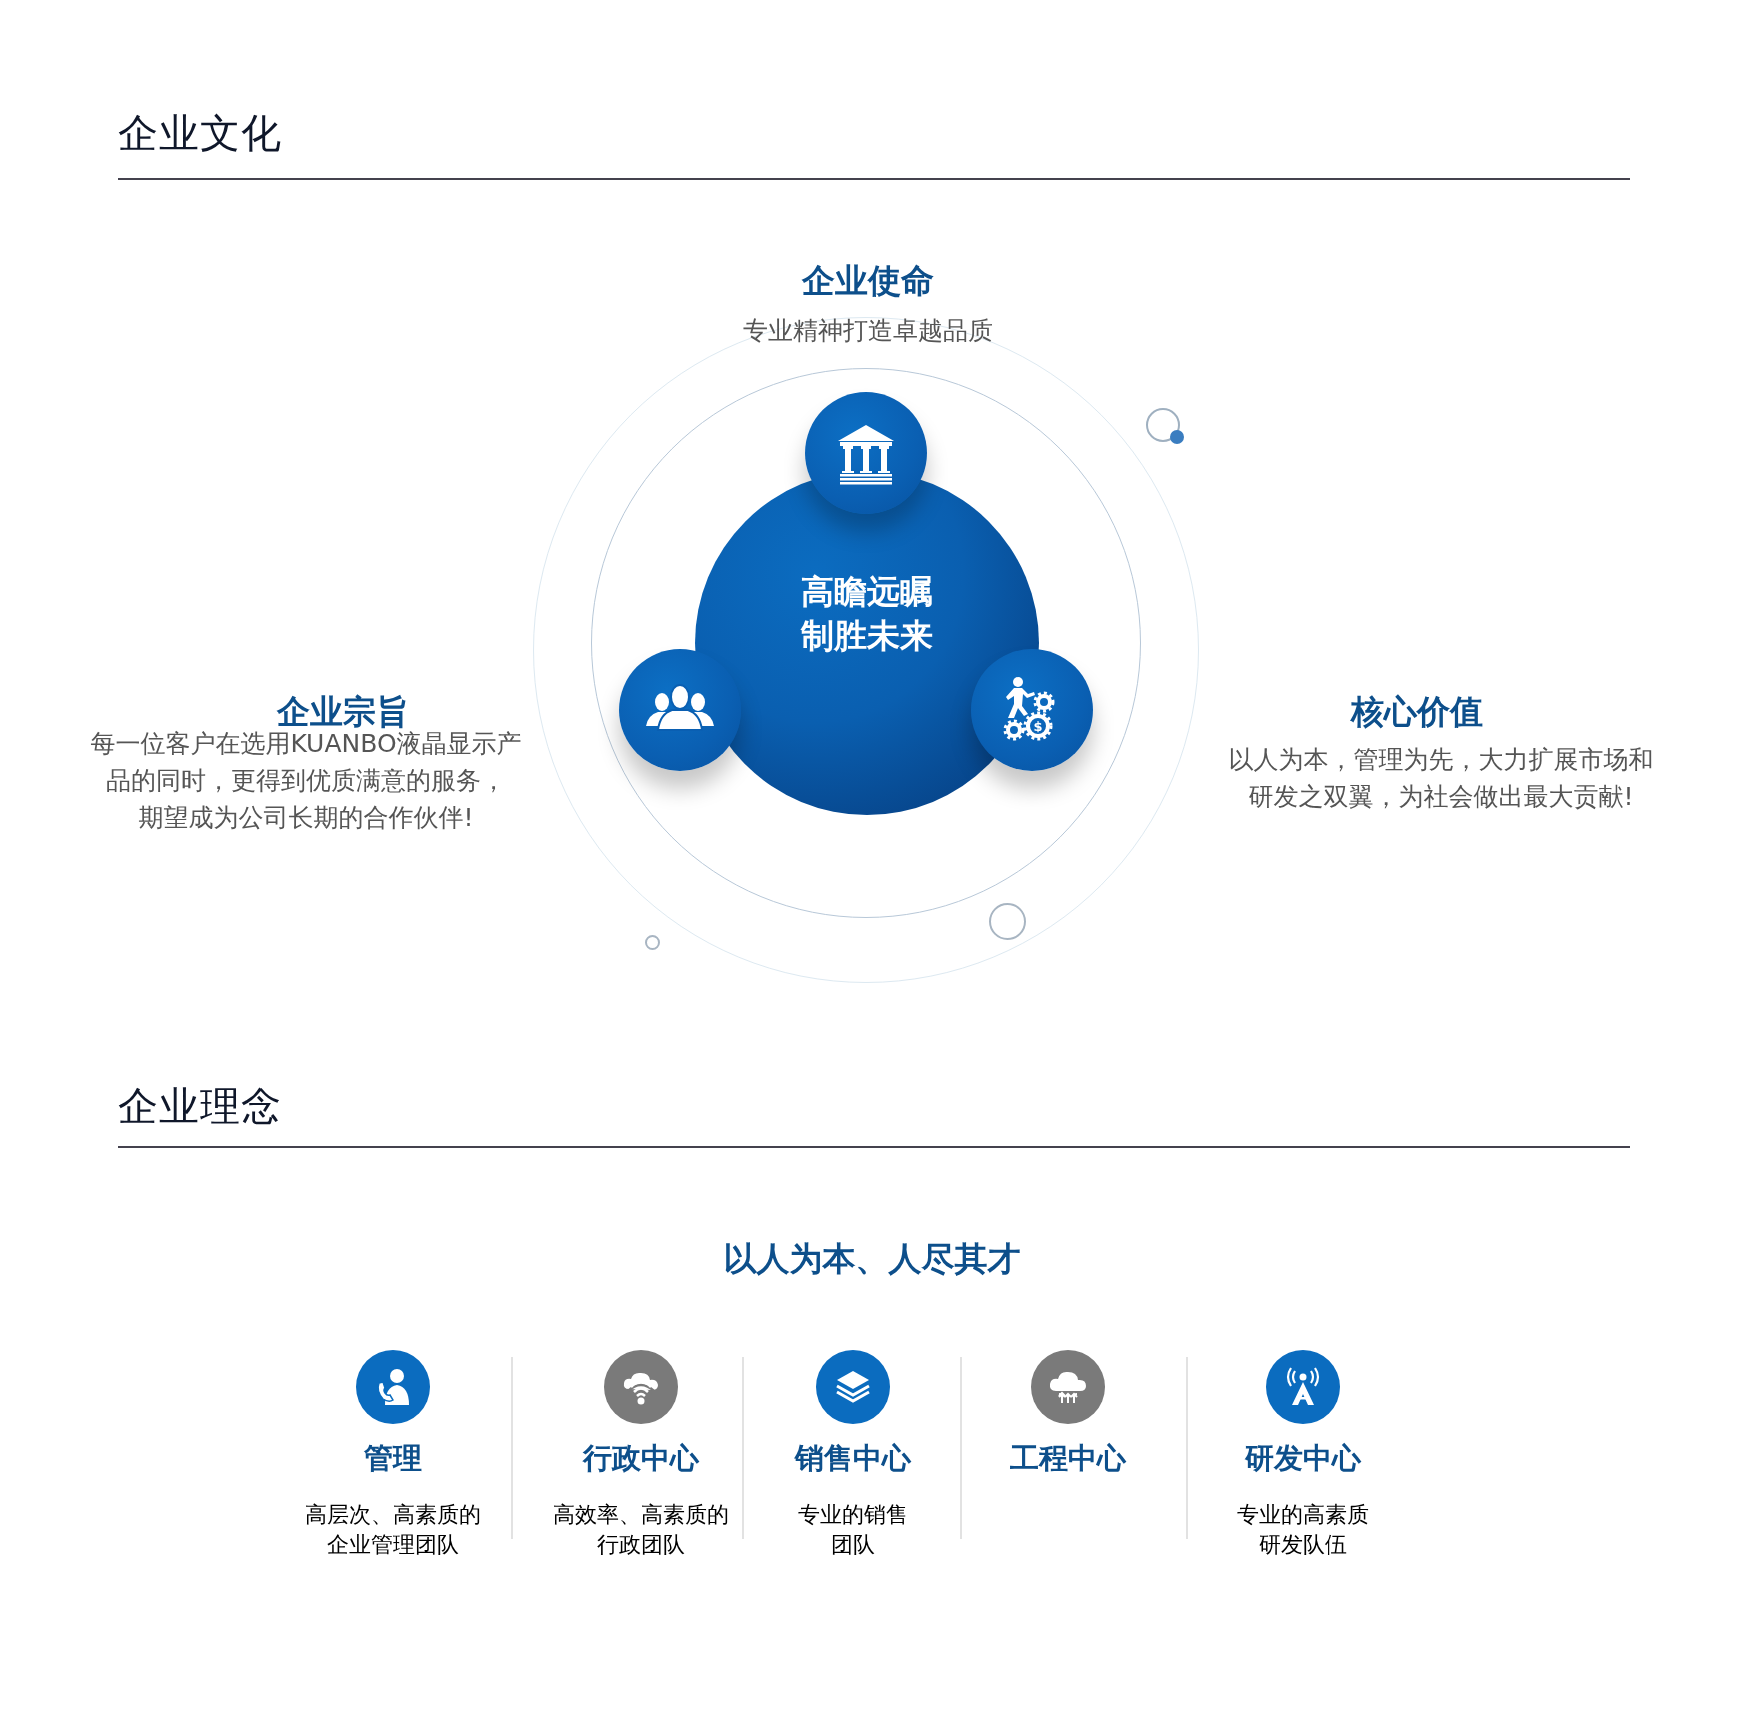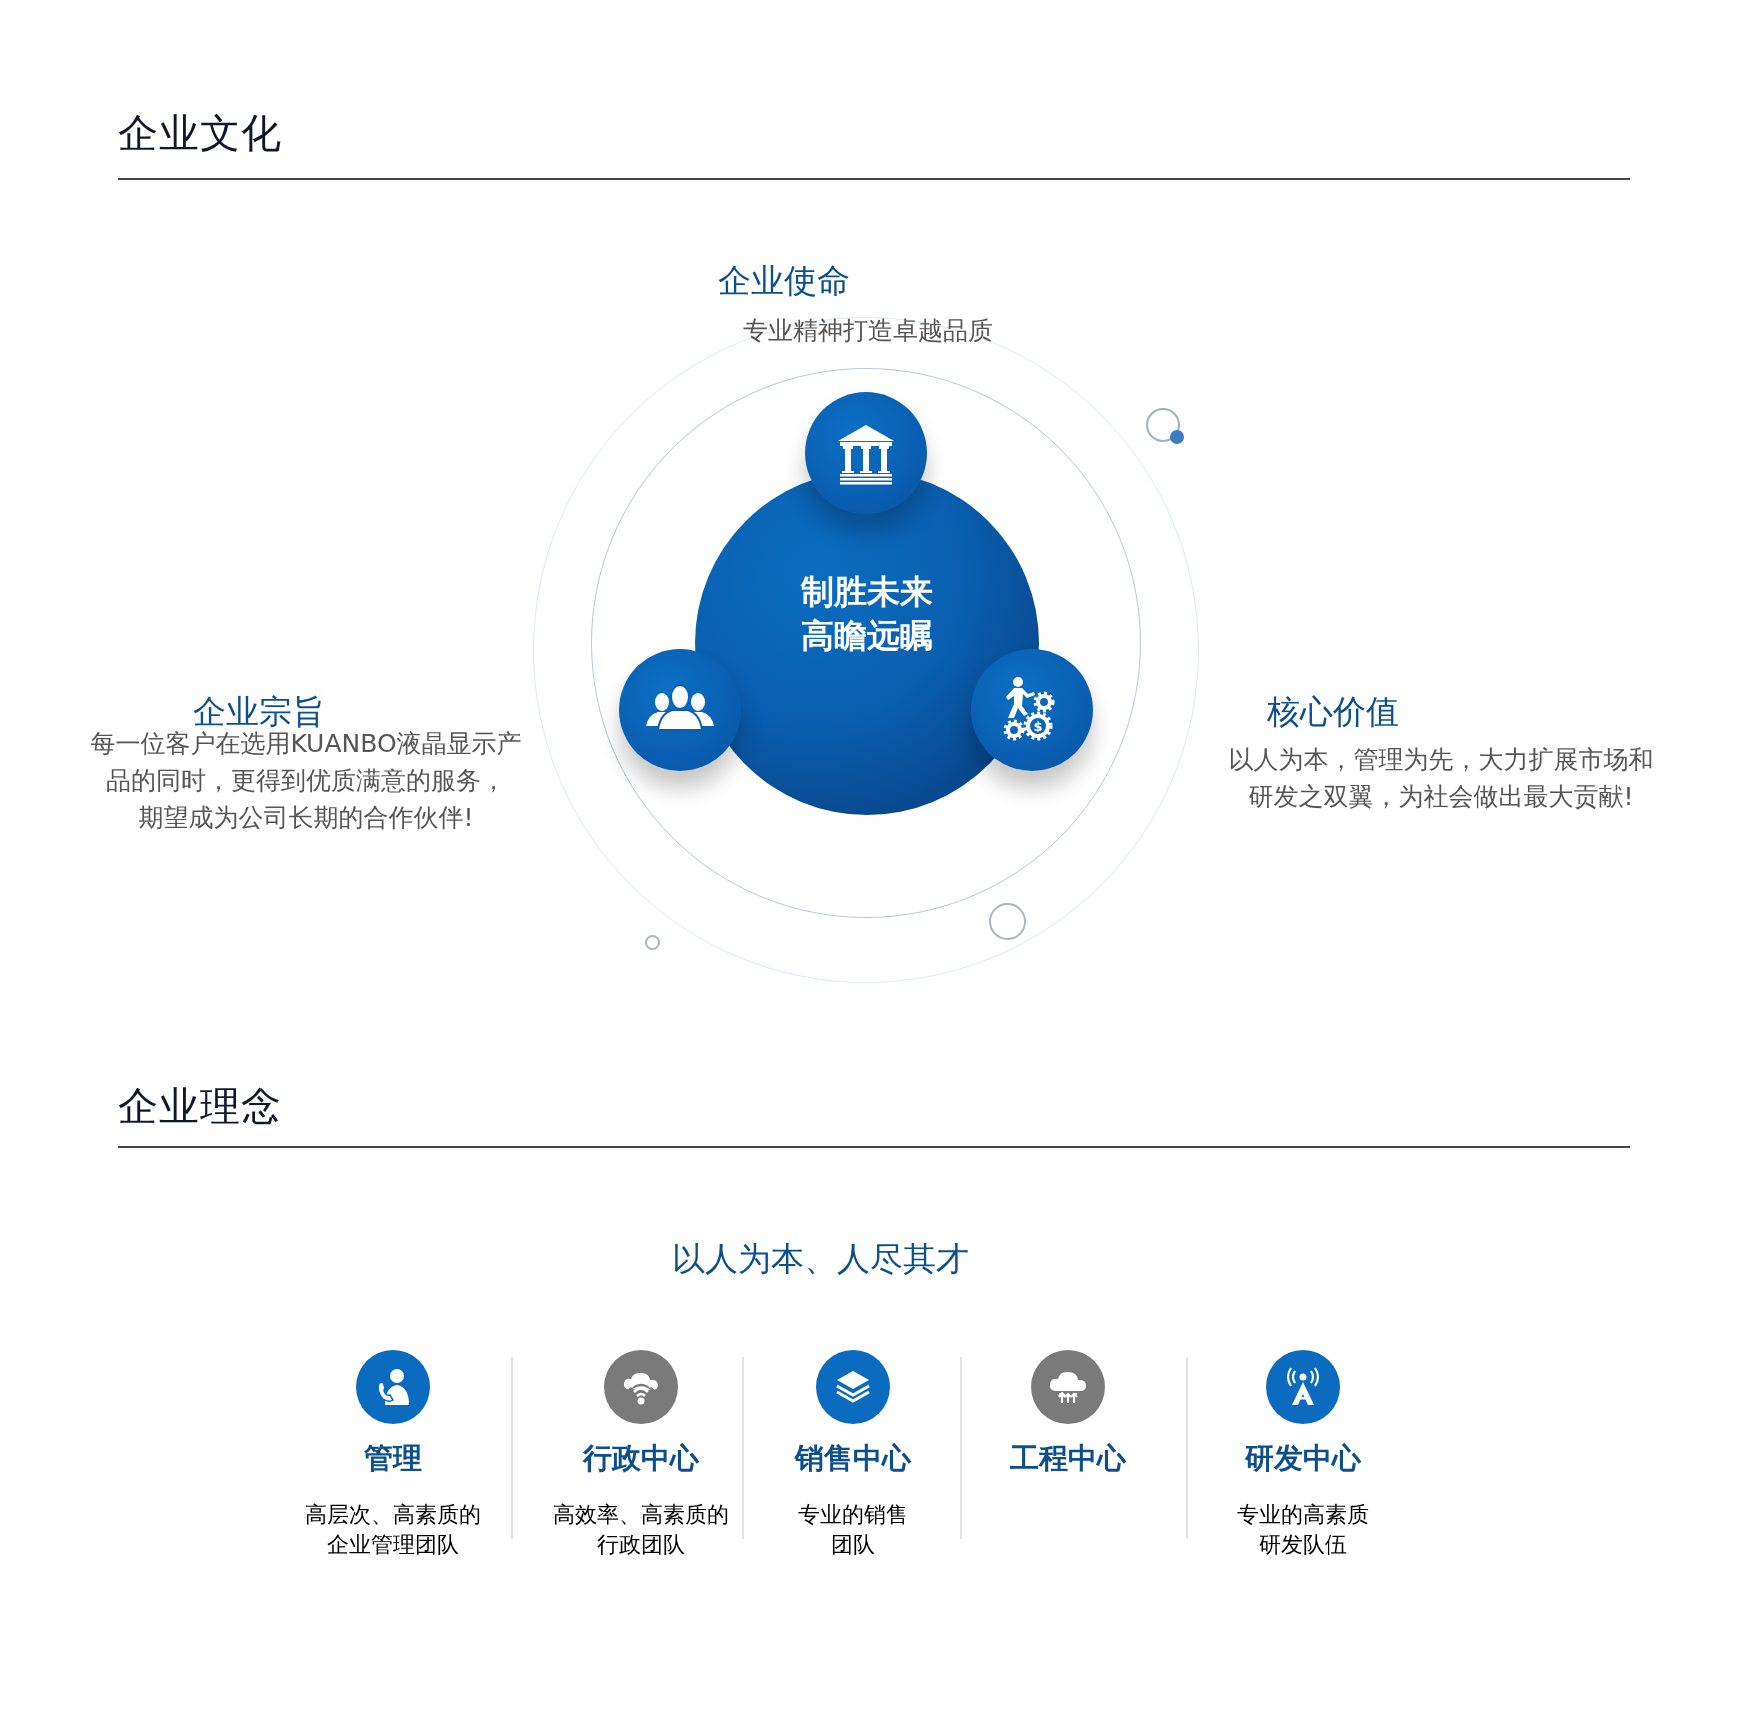--- a/index.html
+++ b/index.html
@@ -8,22 +8,22 @@
       font-family: "DejaVu Sans", "Liberation Sans", sans-serif;
     }
     .section-title {
       position: absolute; left: 118px; font-size: 40px; color: #0f172a;
       line-height: 1; letter-spacing: 1px; font-weight: normal;
     }
     .section-rule {
       position: absolute; left: 118px; width: 1512px; height: 2px; background: #44424e;
     }
     .blue-head {
-      position: absolute; color: #0d4f8b; font-weight: normal; font-size: 33px;
-      line-height: 1; text-align: left; white-space: nowrap;
+      position: absolute; color: #0d4f8b; font-weight: bold; font-size: 33px;
+      line-height: 1; text-align: center; white-space: nowrap;
     }
     .gray-text {
       position: absolute; color: #555555; font-size: 25px; line-height: 37px;
       text-align: center; white-space: nowrap;
     }
     .ring { position: absolute; border-radius: 50%; box-sizing: border-box; }
     .main-circle {
       position: absolute; left: 695px; top: 471px; width: 344px; height: 344px; border-radius: 50%;
       background: radial-gradient(circle at 35% 30%, #0b6cc0 0%, #0a5fb0 45%, #07468c 80%, #053a78 100%);
     }
@@ -63,22 +63,22 @@
 <div class="ring" style="left:1146px;top:408px;width:34px;height:34px;border:2px solid #9fb0c0;"></div>
 <div class="ring" style="left:1170px;top:430px;width:14px;height:14px;background:#3a7dc0;"></div>
 <div class="ring" style="left:989px;top:903px;width:37px;height:37px;border:2px solid #a8b5c2;"></div>
 <div class="ring" style="left:645px;top:935px;width:15px;height:15px;border:2px solid #a8b5c2;"></div>
 
 <div class="blue-head" style="left:718px;top:264px;width:300px;">企业使命</div>
 <div class="gray-text" style="left:668px;top:312px;width:400px;">专业精神打造卓越品质</div>
 
 <div class="main-circle"></div>
 <div class="main-text">
+  <div>高瞻远瞩</div>
   <div>制胜未来</div>
-  <div>高瞻远瞩</div>
 </div>
 
 <div class="icon-circle" style="left:805px;top:392px;">
   <svg viewBox="0 0 76 76">
     <polygon points="38,10 10,26 66,26" fill="#fff"></polygon>
     <rect x="12" y="27" width="52" height="4" fill="#fff"></rect>
     <rect x="15" y="31" width="10" height="3" fill="#fff"></rect>
     <rect x="33" y="31" width="10" height="3" fill="#fff"></rect>
     <rect x="51" y="31" width="10" height="3" fill="#fff"></rect>
     <rect x="17" y="34" width="6" height="22" fill="#fff"></rect>

